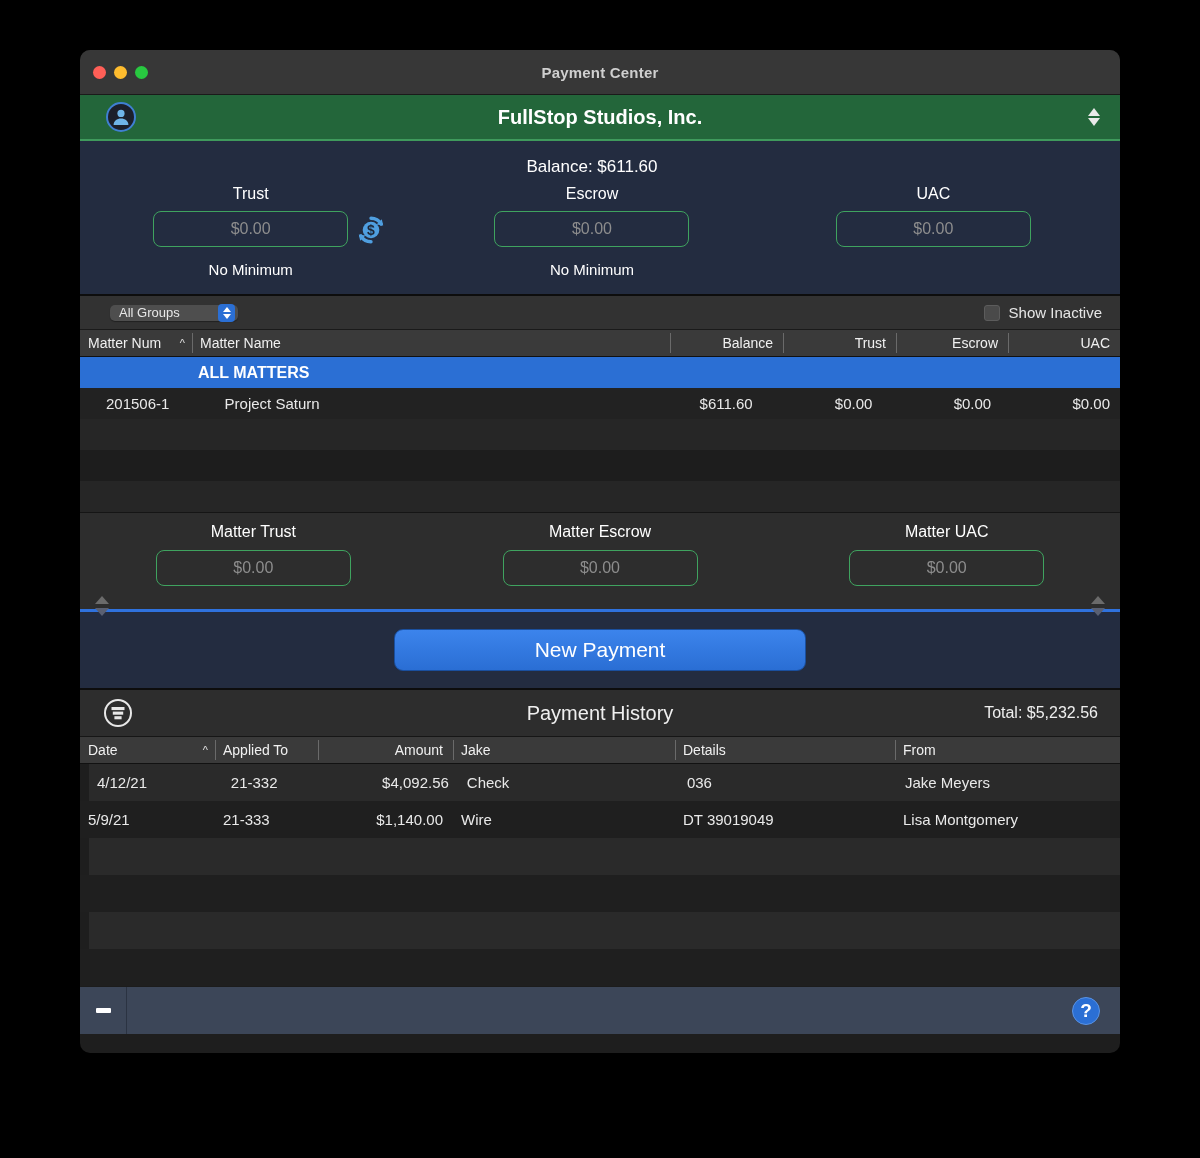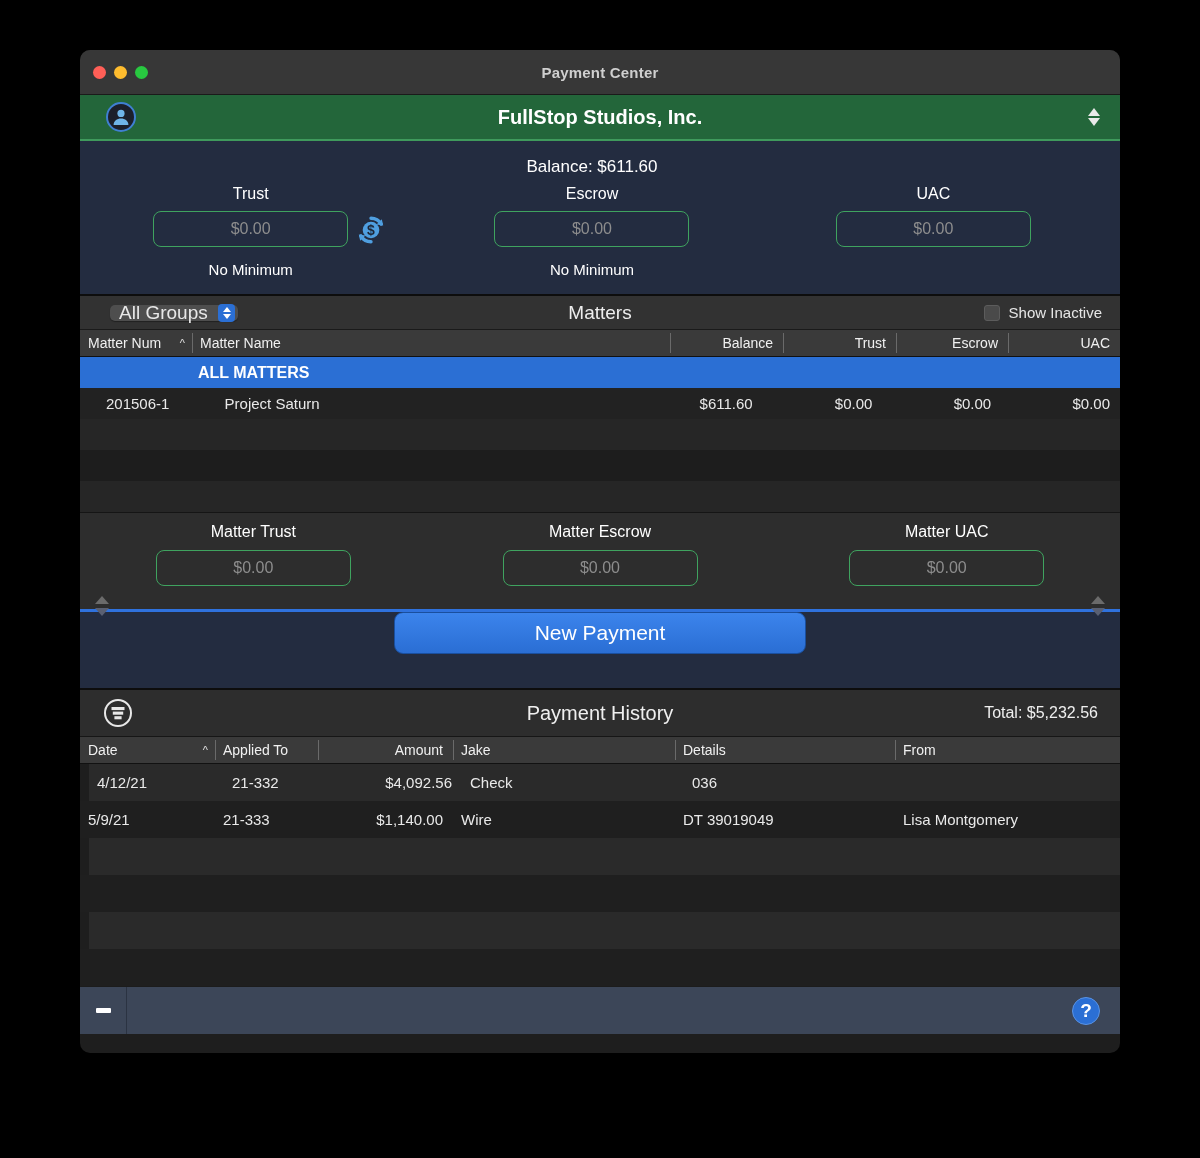--- a/index.html
+++ b/index.html
@@ -104,21 +104,21 @@
   .matters-head {
     height: 34px; background: #323232;
     display: flex; align-items: center;
     position: relative;
     border-bottom: 1px solid #1a1a1a;
   }
   .groups-select {
     margin-left: 30px;
     height: 16px; min-width: 128px;
     background: #4e4e4e; border: none; border-radius: 5px;
-    color: #e8e8e8; font-size: 19px;
+    color: #e8e8e8; font-size: 13px;
     display: flex; align-items: center;
     padding: 0 3px 0 9px;
     cursor: pointer;
     box-shadow: 0 1px 1px rgba(0,0,0,.35);
   }
   .groups-select .lbl { flex: 1; }
   .sel-arrows {
     width: 17px; height: 18px; background: #2b6fd4; border-radius: 4px;
     display: flex; flex-direction: column; align-items: center; justify-content: center;
     gap: 2px; margin-left: 8px;
@@ -193,21 +193,21 @@
     display: flex; flex-direction: column; gap: 1px;
   }
   .split-arrows.left { left: 15px; }
   .split-arrows.right { right: 15px; }
   .sp-up { width:0;height:0;border-left:7px solid transparent;border-right:7px solid transparent;border-bottom:8px solid #6b6b6b; }
   .sp-dn { width:0;height:0;border-left:7px solid transparent;border-right:7px solid transparent;border-top:8px solid #5a6072; margin-top:3px; }
 
   
   .newpay-wrap {
     background: #232c40; height: 78px;
-    display: flex; justify-content: center;
+    display: flex; align-items: center; justify-content: center;
     border-bottom: 2px solid #0d0d0d;
   }
   .newpay-btn {
     width: 412px; height: 42px;
     background: linear-gradient(#3c84ec, #2a6ed4);
     border: 1px solid #1a4f9e; border-radius: 9px;
     color: #fff; font-size: 21px;
     font-family: "Liberation Sans", sans-serif;
     cursor: pointer;
   }
@@ -323,21 +323,20 @@
   </div>
 
   <div class="matters-head">
     <div class="groups-select">
       <span class="lbl">All Groups</span>
       <span class="sel-arrows">
         <span class="sa-up"></span>
           <span class="sa-dn"></span>
       </span>
     </div>
-    <div class="matters-title">Matters</div>
     <div class="show-inactive">
       <span class="chk"></span>
       <span class="txt">Show Inactive</span>
     </div>
   </div>
 
   <div class="col-head">
     <div class="cell l" style="width:112px">
       <span>Matter Num</span>
       <span class="sortcaret">^</span>
@@ -441,20 +440,21 @@
     </div>
   </div>
 
   <div>
     <div class="ph-row a">
       <div class="cell l" style="width:135px">4/12/21</div>
       <div class="cell l" style="width:103px">21-332</div>
       <div class="cell r" style="width:135px">$4,092.56</div>
       <div class="cell l" style="width:222px">Check</div>
       <div class="cell l" style="width:220px">036</div>
+      <div class="cell l" style="width:225px">Jake Meyers</div>
     </div>
     <div class="ph-row b">
       <div class="cell l" style="width:135px">5/9/21</div>
       <div class="cell l" style="width:103px">21-333</div>
       <div class="cell r" style="width:135px">$1,140.00</div>
       <div class="cell l" style="width:222px">Wire</div>
       <div class="cell l" style="width:220px">DT 39019049</div>
       <div class="cell l" style="width:225px">Lisa Montgomery</div>
     </div>
     <div class="ph-row a"></div>

